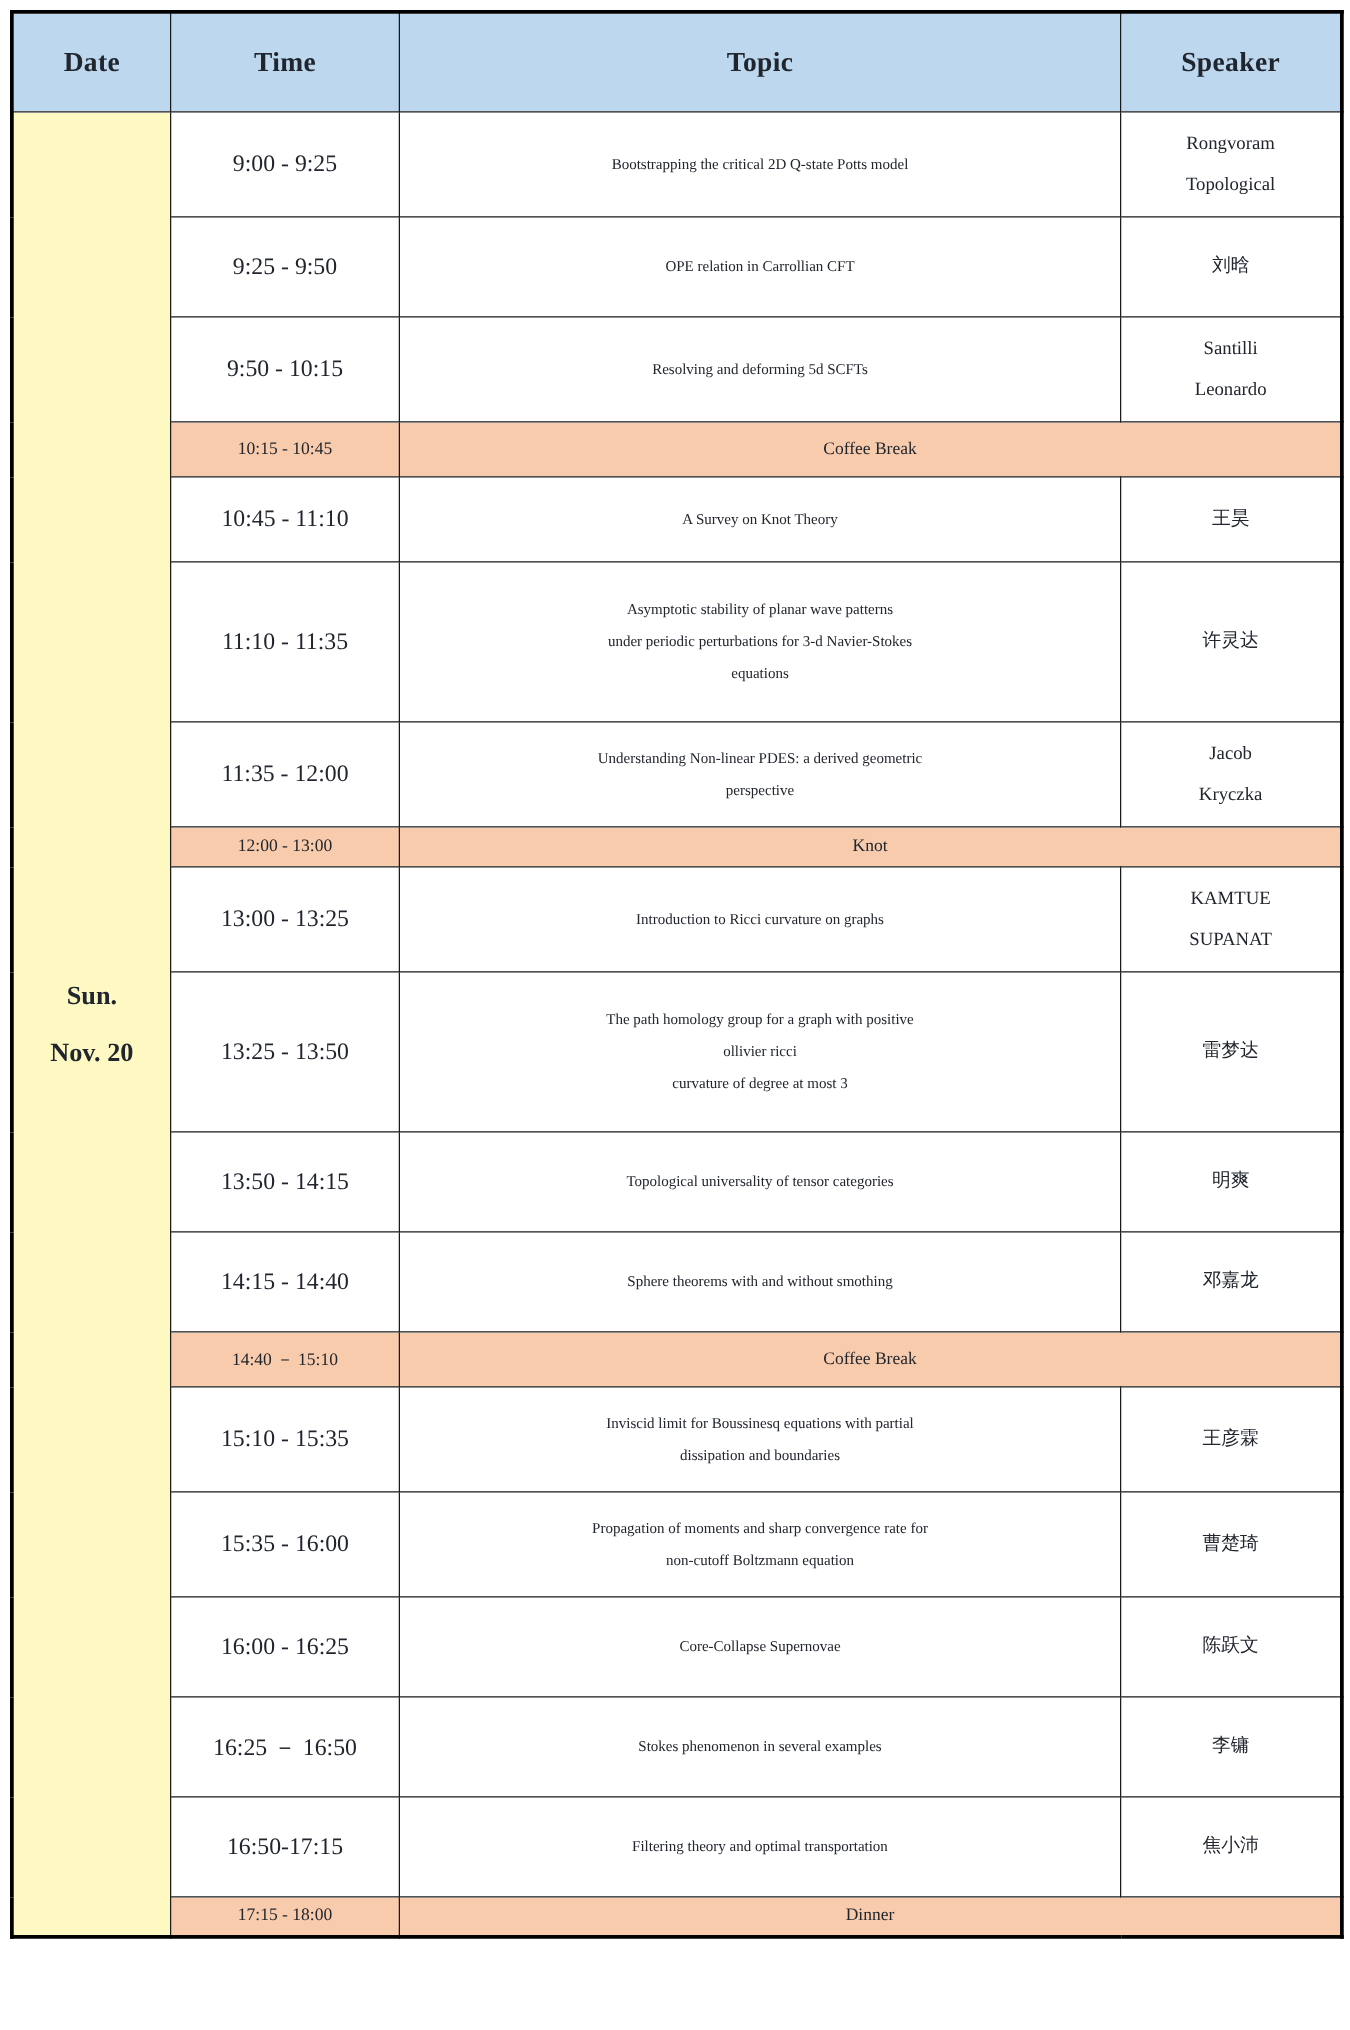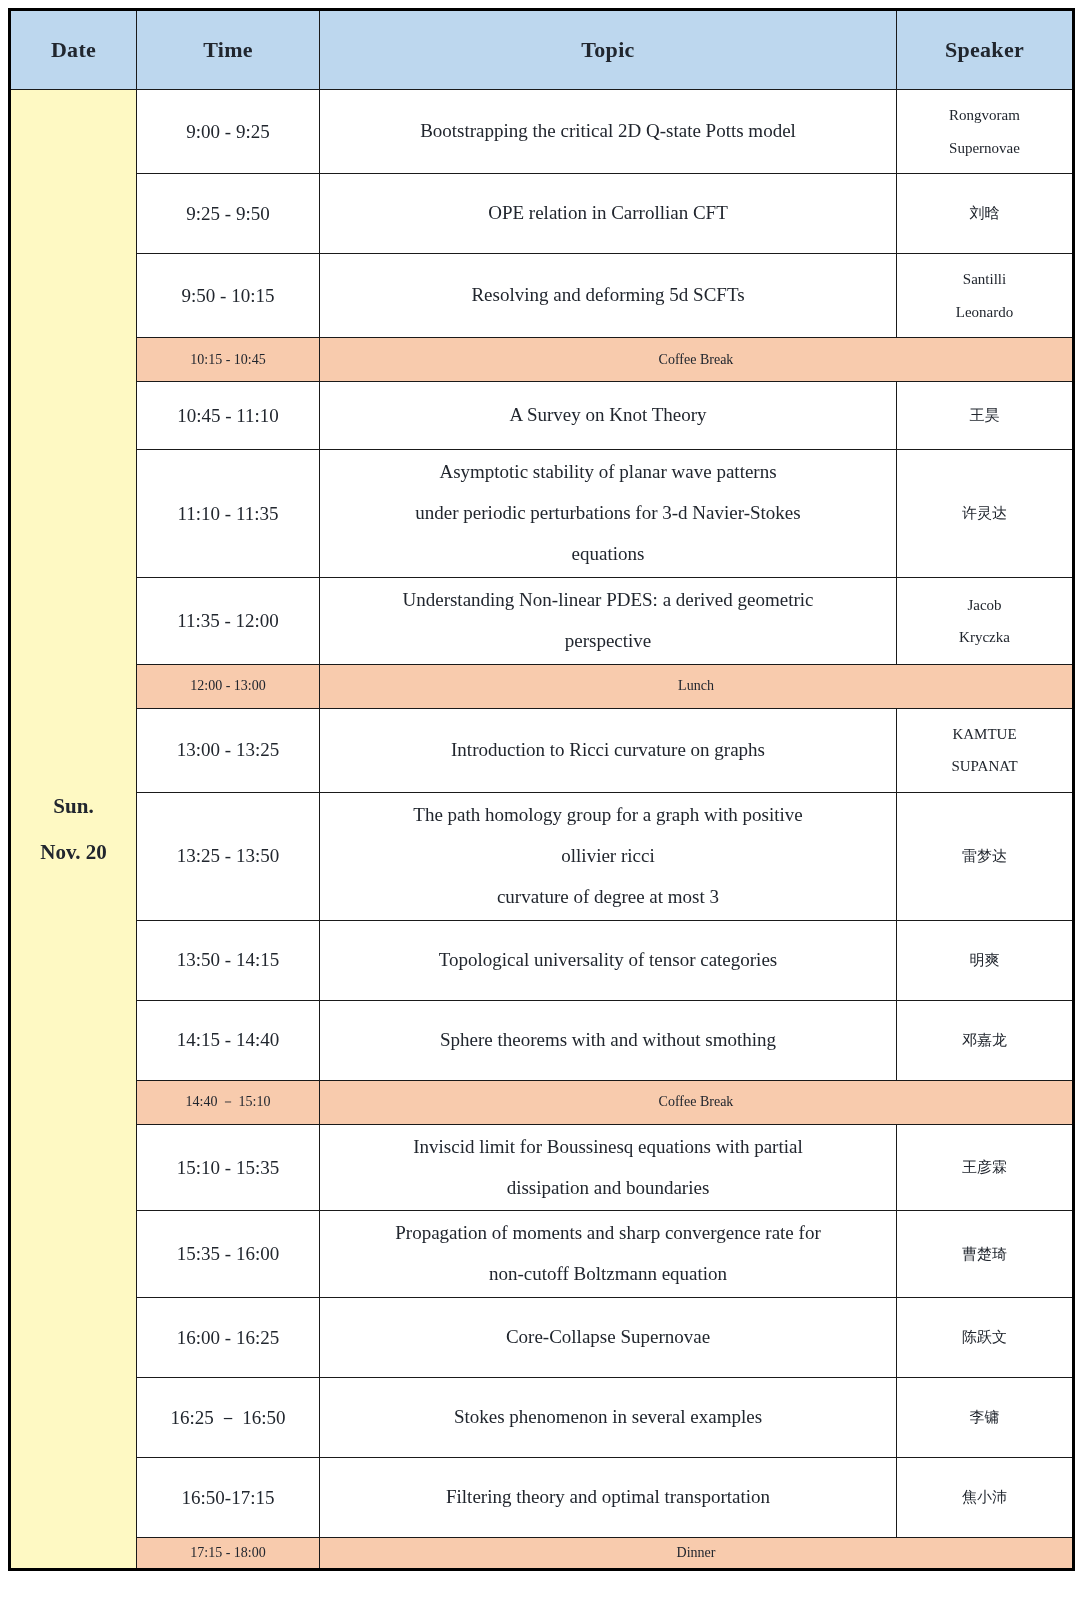--- a/index.html
+++ b/index.html
@@ -31,21 +31,21 @@
     overflow: hidden;
   }
   .schedule thead tr { height: 80px; }
   .schedule th {
     background: var(--header-bg);
     font-size: 22px;
     font-weight: bold;
     letter-spacing: 0.3px;
   }
   td.time-cell { font-size: 19px; }
-  td.topic-cell { font-size: 19px; }
+  td.topic-cell { font-size: 12px; }
   td.speaker-cell { font-size: 15px; }
   td.date-cell {
     font-size: 21px;
     font-weight: bold;
     background: #fef9c3;
   }
   td.break-cell {
     background: var(--break-bg);
     font-size: 14px;
     margin-left: 32px;
@@ -77,21 +77,21 @@
           <td class="date-cell" rowspan="19">
             <span class="date-line">Sun.</span>
             <span class="date-line">Nov. 20</span>
           </td>
           <td class="time-cell">9:00 - 9:25</td>
           <td class="topic-cell">
             <span class="line">Bootstrapping the critical 2D Q-state Potts model</span>
           </td>
           <td class="speaker-cell">
             <span class="line">Rongvoram</span>
-            <span class="line">Supernovae</span>
+            <span class="line">Topological</span>
           </td>
         </tr>
         <tr style="height: 80px;">
           <td class="time-cell">9:25 - 9:50</td>
           <td class="topic-cell">
             <span class="line">OPE relation in Carrollian CFT</span>
           </td>
           <td class="speaker-cell">
             <span class="line">刘晗</span>
           </td>
@@ -134,23 +134,23 @@
           <td class="time-cell">11:35 - 12:00</td>
           <td class="topic-cell">
             <span class="line">Understanding Non-linear PDES: a derived geometric</span>
             <span class="line">perspective</span>
           </td>
           <td class="speaker-cell">
             <span class="line">Jacob</span>
             <span class="line">Kryczka</span>
           </td>
         </tr>
-        <tr style="height: 44px;">
+        <tr style="height: 32px;">
           <td class="time-cell break-cell">12:00 - 13:00</td>
-          <td class="break-cell" colspan="2">Lunch</td>
+          <td class="break-cell" colspan="2">Knot</td>
         </tr>
         <tr style="height: 84px;">
           <td class="time-cell">13:00 - 13:25</td>
           <td class="topic-cell">
             <span class="line">Introduction to Ricci curvature on graphs</span>
           </td>
           <td class="speaker-cell">
             <span class="line">KAMTUE</span>
             <span class="line">SUPANAT</span>
           </td>

